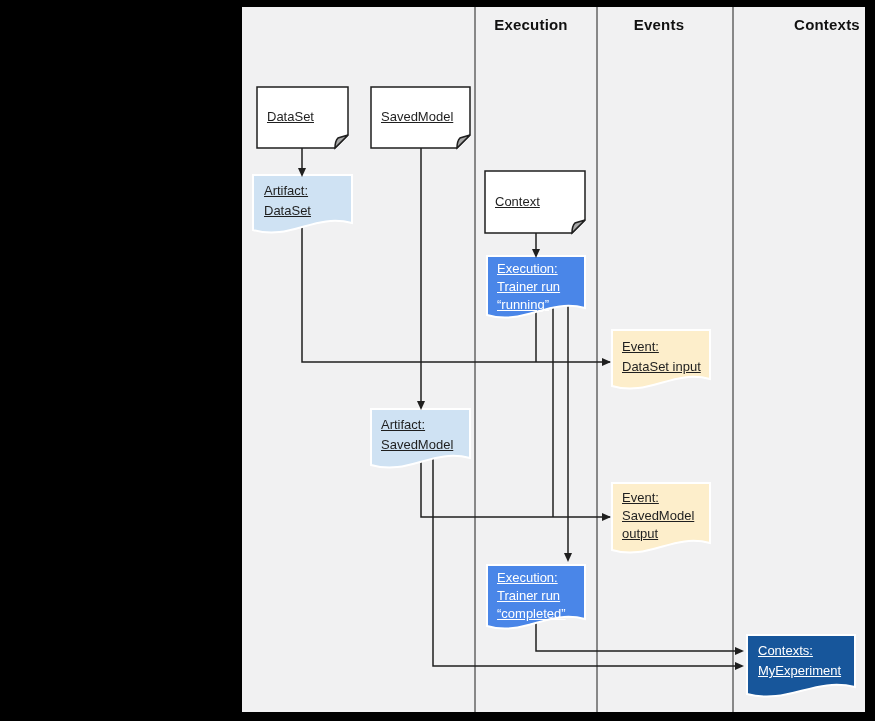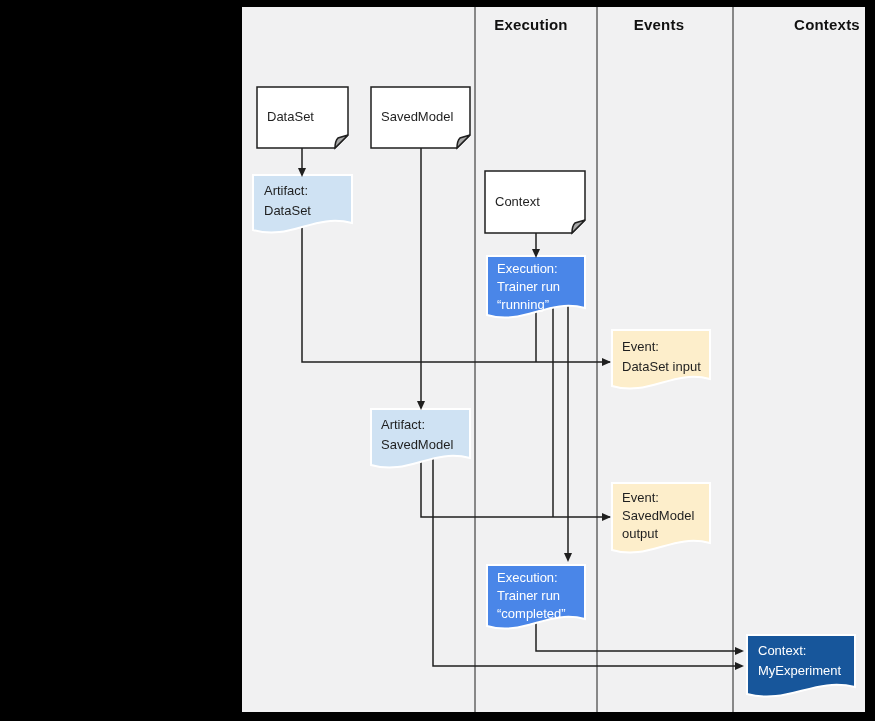--- a/index.html
+++ b/index.html
@@ -7,21 +7,21 @@
          font-family:"Liberation Sans",sans-serif;}
   #panel{position:absolute;left:242px;top:7px;width:623px;height:705px;background:#f1f1f2;}
   #diagram-svg{position:absolute;left:0;top:0;width:875px;height:721px;}
   .col-header{position:absolute;top:16px;font-size:15px;font-weight:bold;color:#111;
               text-align:center;letter-spacing:.2px;}
   #hdr-artifacts{left:242px;width:233px;}
   #hdr-execution{left:475px;width:112px;}
   #hdr-events{left:597px;width:124px;}
   #hdr-contexts{left:733px;width:132px;padding-left:28px;}
   .node-label{position:absolute;font-size:13px;line-height:18px;color:#1f1f1f;
-              white-space:pre-line;}
+              white-space:pre-line;text-decoration:underline;}
   .node-label.light{color:#ffffff;}
   #lbl-dataset{left:267px;top:108px;}
   #lbl-savedmodel{left:381px;top:108px;}
   #lbl-trainer{left:495px;top:193px;}
   #lbl-artifact-dataset{left:264px;top:181px;line-height:20px;}
   #lbl-execution-running{left:497px;top:260px;}
   #lbl-event-dataset-input{left:622px;top:337px;line-height:20px;}
   #lbl-artifact-savedmodel{left:381px;top:415px;line-height:20px;}
   #lbl-event-savedmodel-output{left:622px;top:489px;}
   #lbl-execution-completed{left:497px;top:569px;}
@@ -100,15 +100,15 @@
   <div class="node-label" id="lbl-event-dataset-input">Event:
 DataSet input</div>
   <div class="node-label" id="lbl-artifact-savedmodel">Artifact:
 SavedModel</div>
   <div class="node-label" id="lbl-event-savedmodel-output">Event:
 SavedModel
 output</div>
   <div class="node-label light" id="lbl-execution-completed">Execution:
 Trainer run
 “completed”</div>
-  <div class="node-label light" id="lbl-context-myexperiment">Context:
+  <div class="node-label light" id="lbl-context-myexperiment">Contexts:
 MyExperiment</div>
 </div>
 
 </body></html>

